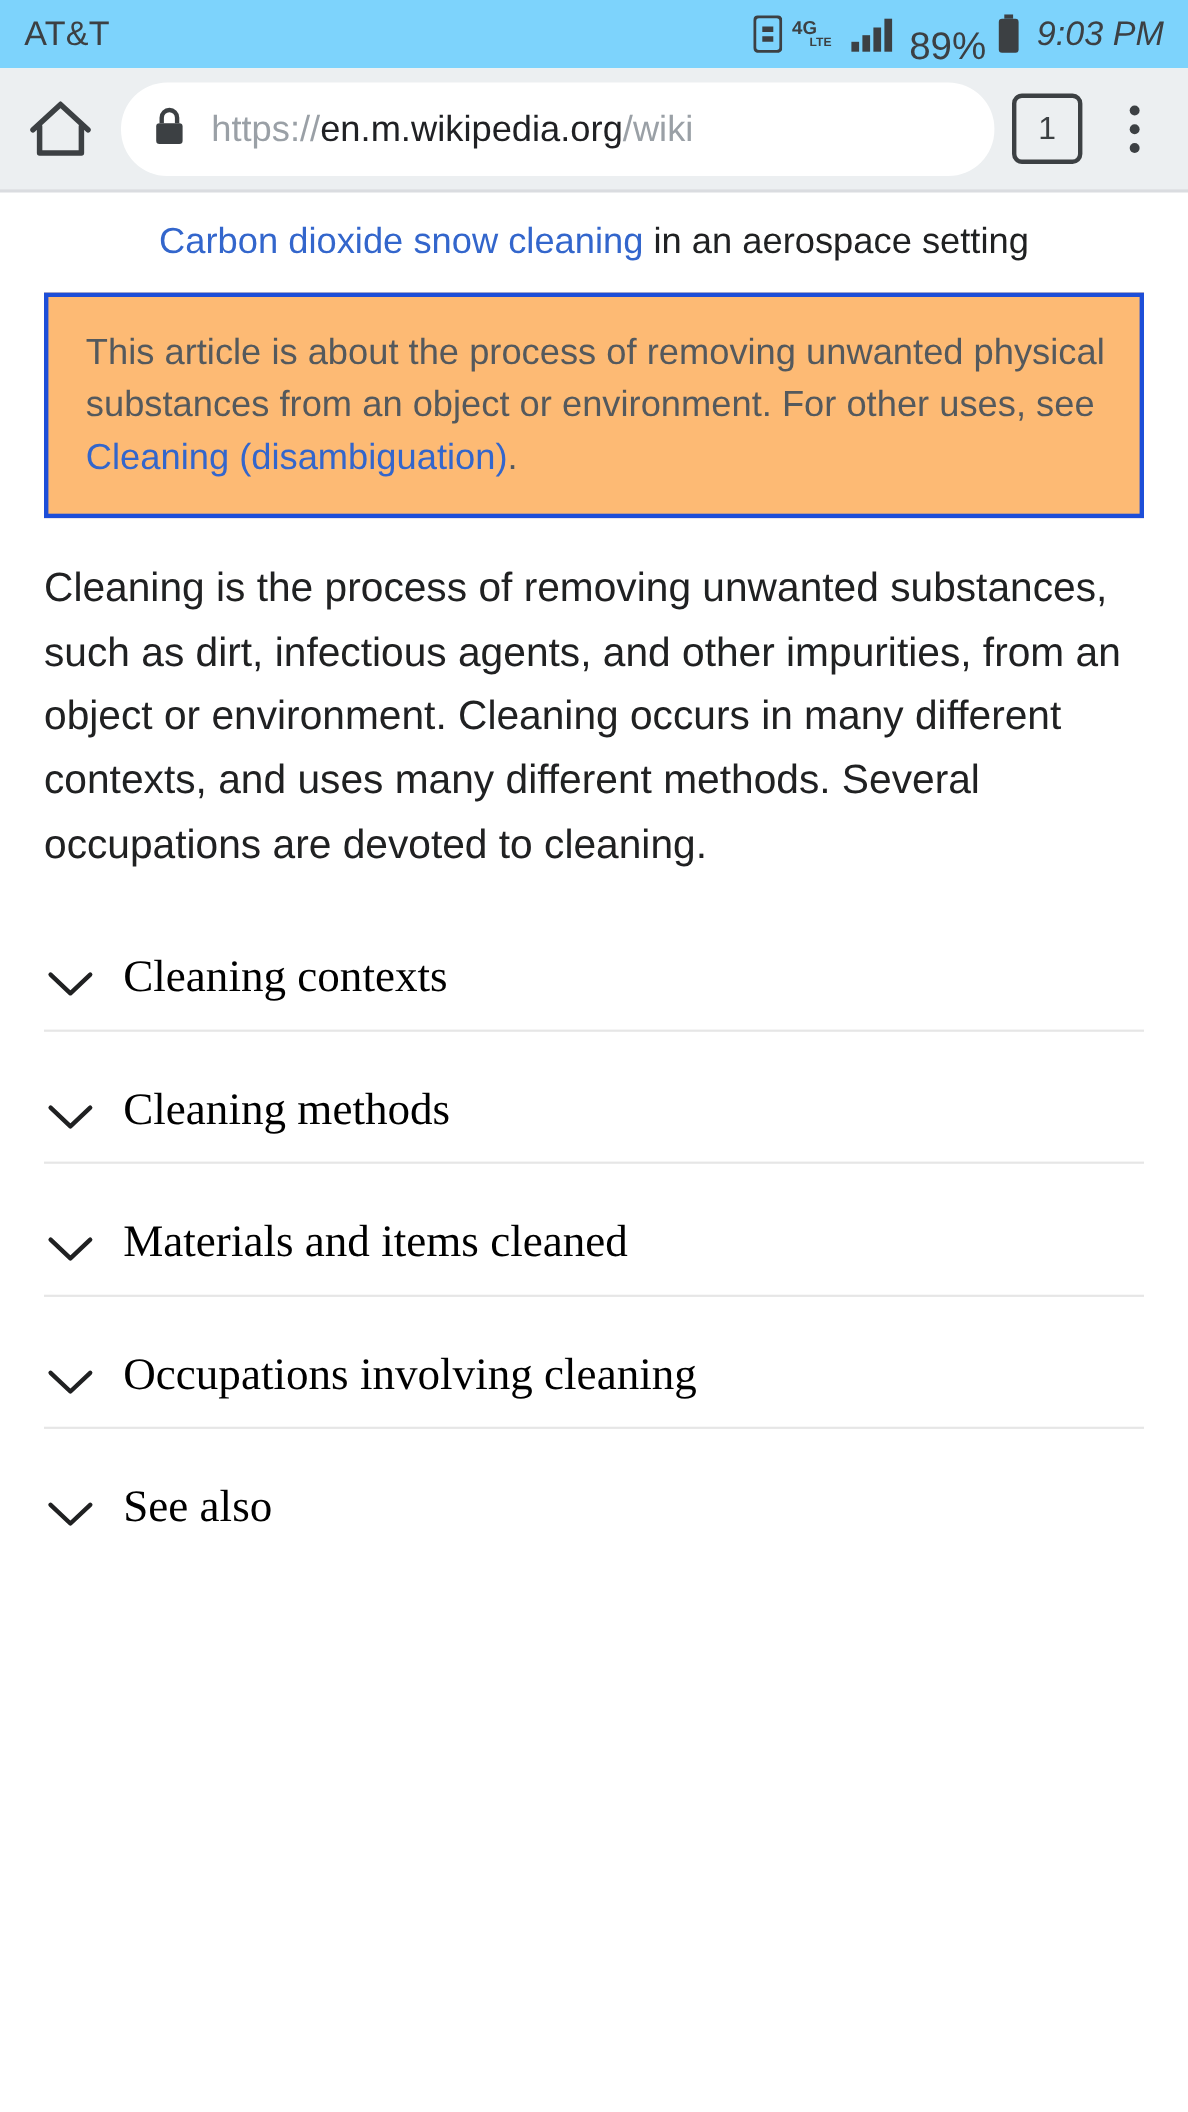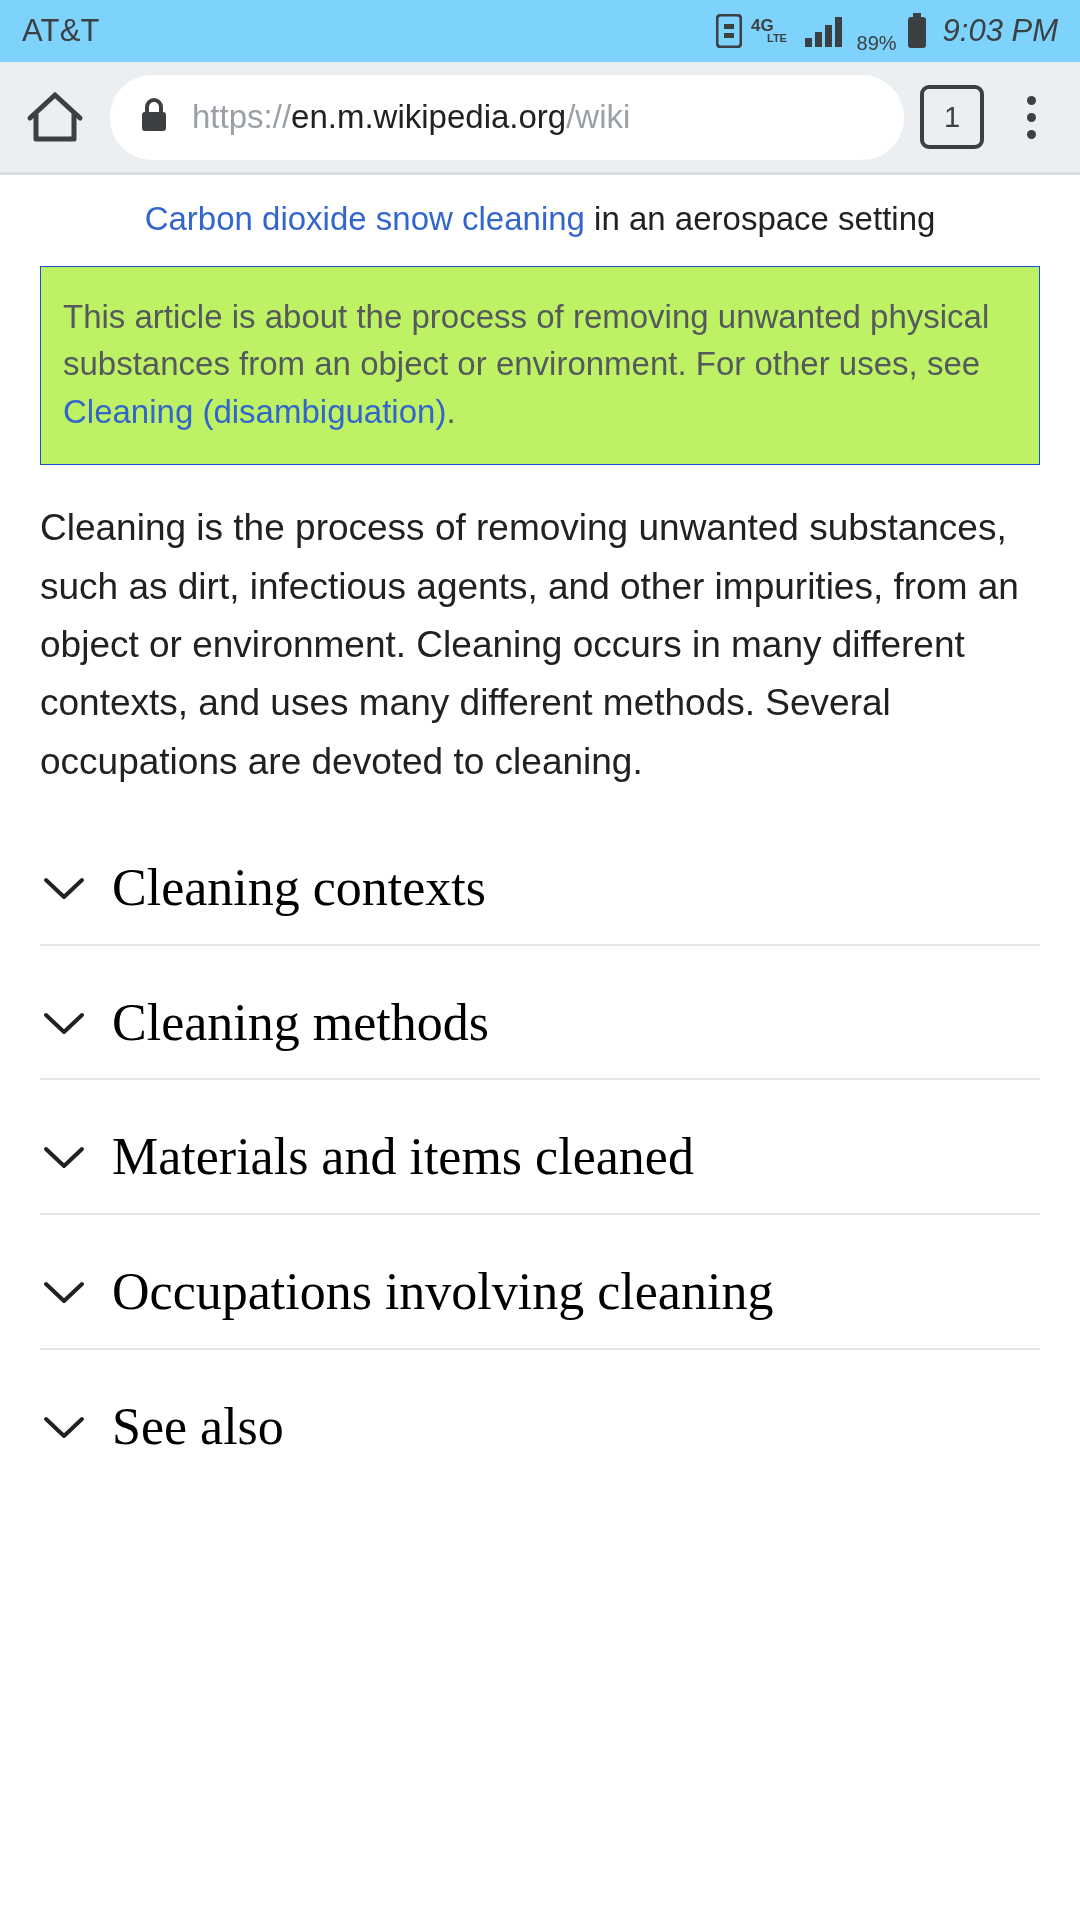--- a/index.html
+++ b/index.html
@@ -35,21 +35,21 @@
     display: flex;
     align-items: center;
     gap: 9px;
   }
   .status-icon {
     display: inline-flex;
     align-items: center;
     justify-content: center;
   }
   .batt-pct {
-    font-size: 20px;
+    font-size: 35px;
     color: #3c4043;
     margin-left: 2px;
     margin-top: 24px;
   }
   .clock {
     font-size: 31px;
     color: #3c4043;
     margin-left: 6px;
     font-style: italic;
   }
@@ -138,24 +138,24 @@
   .caption {
     font-size: 33px;
     line-height: 1.35;
     text-align: center;
     padding: 22px 10px 10px 10px;
     color: #202122;
   }
   a.wl { color: #3366cc; text-decoration: none; }
 
   .hatnote {
-    background: #bef264;
-    border: 1px solid #1d4ed8;
+    background: #fdba74;
+    border: 4px solid #1d4ed8;
     margin: 14px 0 0 0;
-    padding: 26px 22px 28px 22px;
+    padding: 26px 22px 28px 34px;
     box-sizing: border-box;
     font-size: 33px;
     line-height: 1.45;
     color: #54595d;
   }
 
   .lead {
     font-size: 37px;
     line-height: 1.58;
     margin: 34px 0 0 0;
@@ -176,21 +176,21 @@
   .chev {
     flex: 0 0 auto;
     width: 72px;
     padding-top: 22px;
     display: flex;
     justify-content: flex-start;
     align-items: flex-start;
   }
   .sec-title {
     font-family: "Liberation Serif", serif;
-    font-size: 52px;
+    font-size: 41px;
     line-height: 1.28;
     color: #000000;
     padding-top: 4px;
   }
   .sec-spacer { height: 40px; }
 </style>
 </head>
 <body>
 
 <div class="statusbar">

